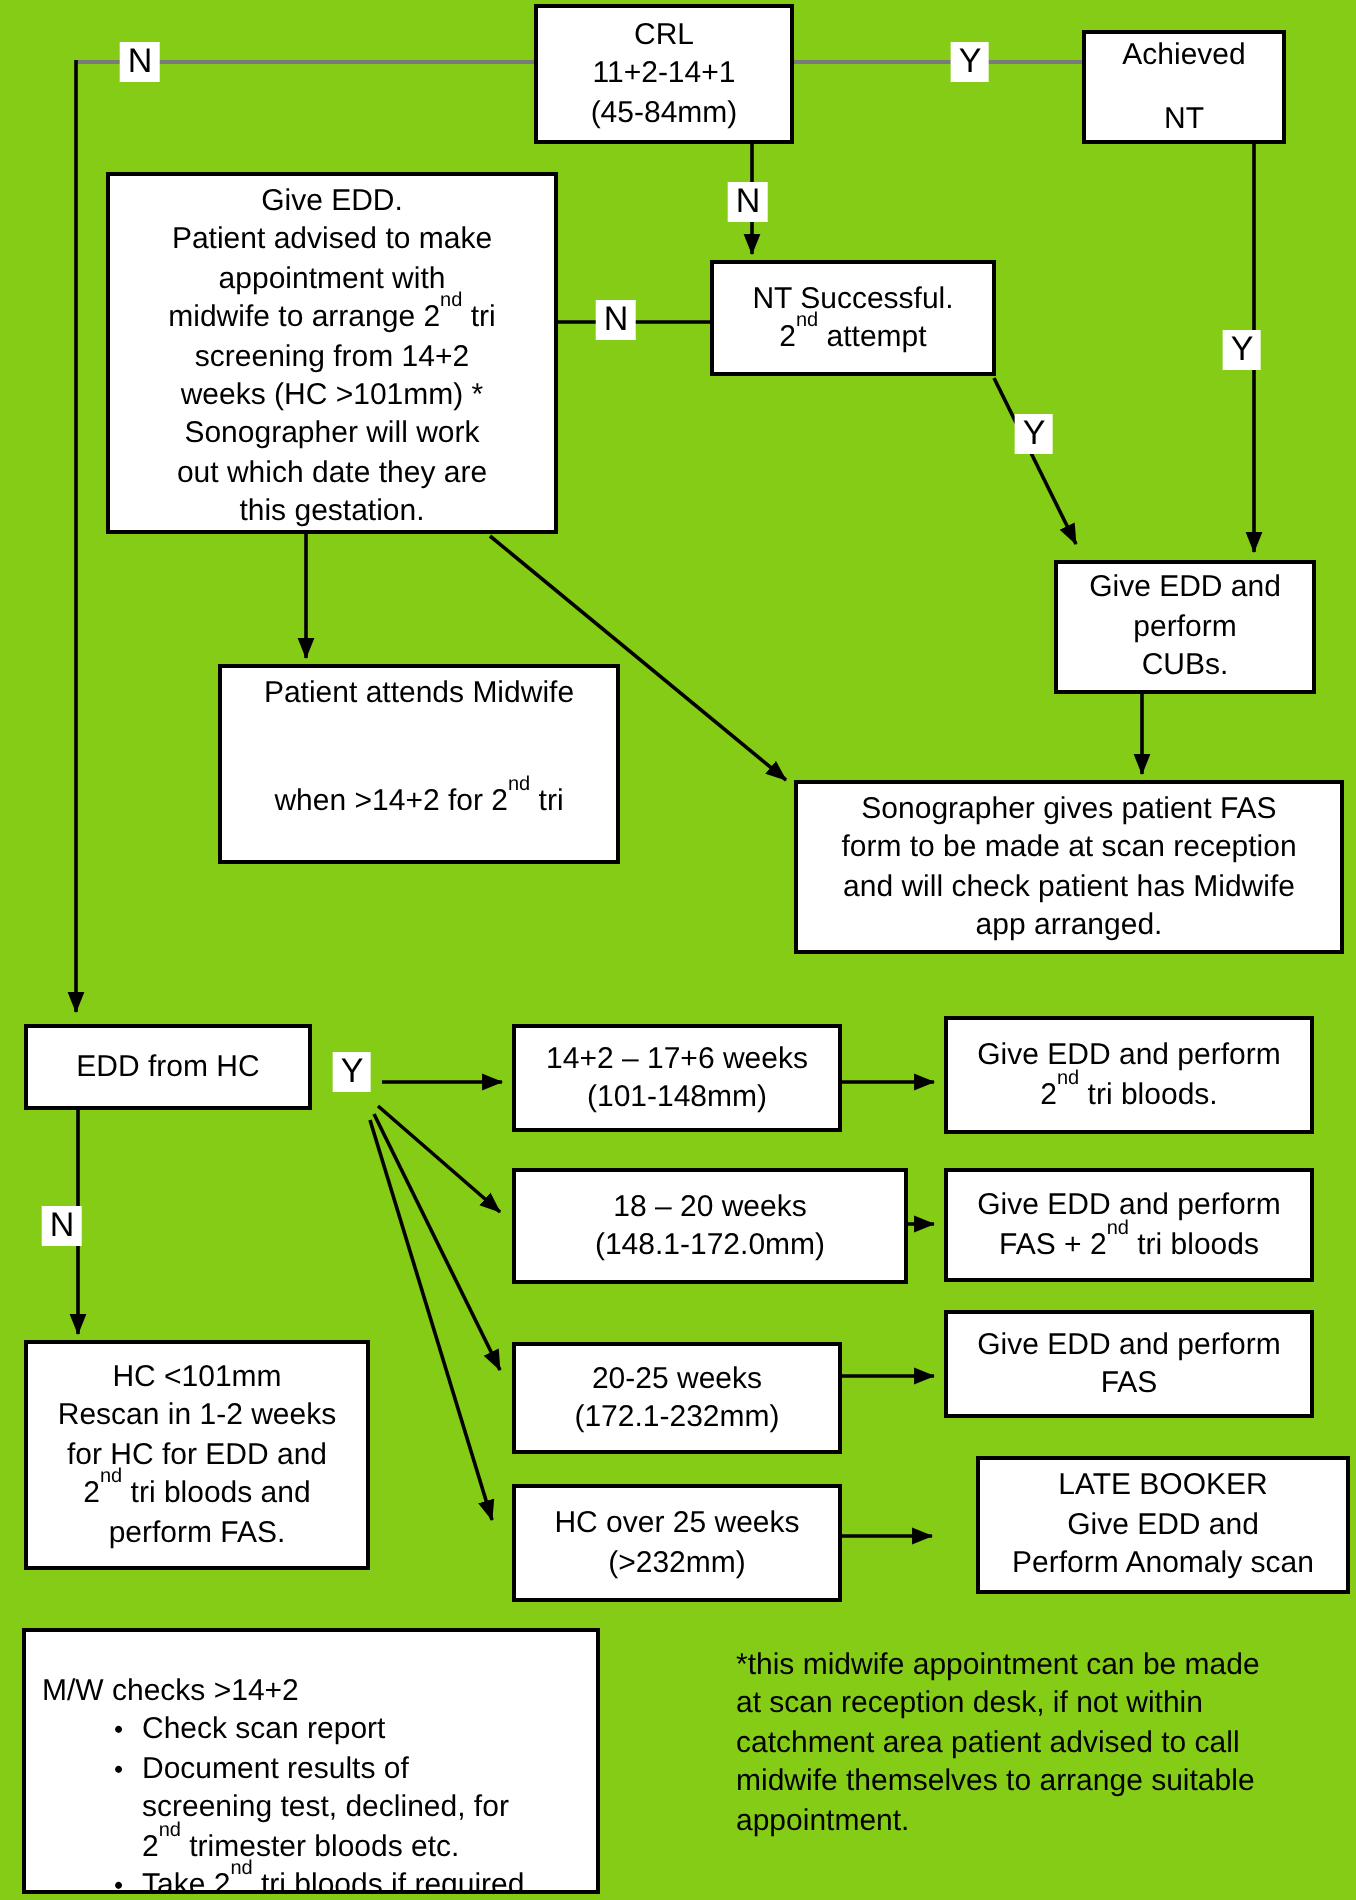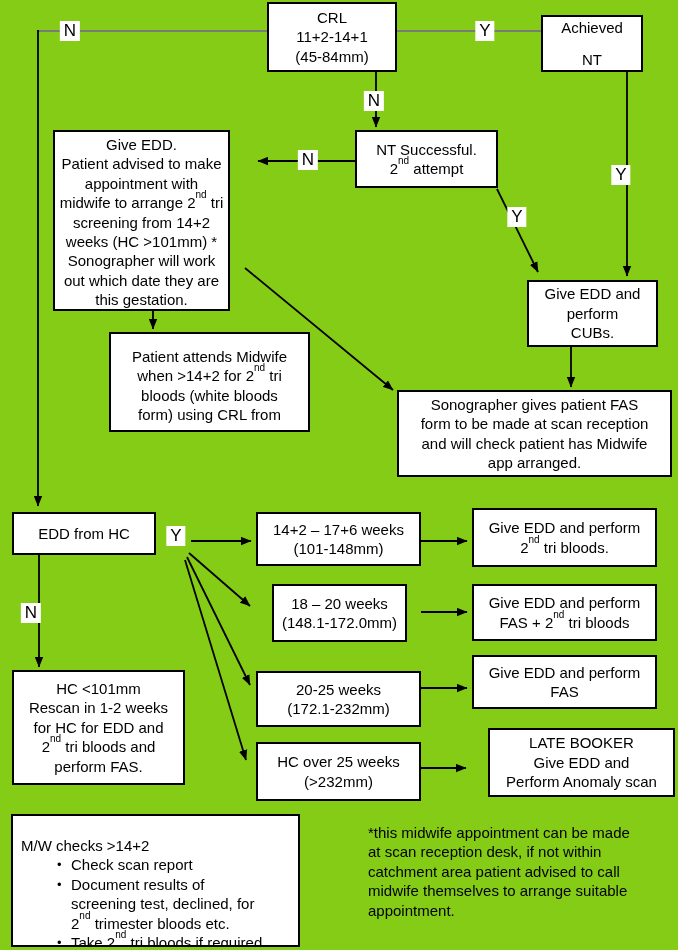--- a/index.html
+++ b/index.html
@@ -13,28 +13,28 @@
     position:absolute;box-sizing:border-box;border:2px solid #000;background:#fff;
     display:flex;flex-direction:column;justify-content:center;align-items:center;
     text-align:center;font-size:15px;line-height:19.4px;overflow:hidden;
   }
   .box .line{width:100%;}
   sup{font-size:10px;line-height:0;position:relative;top:-4px;}
   
   #b-crl      {left:267px;top:2px;  width:130px;height:70px;}
   #b-achieved {left:541px;top:15px; width:102px;height:57px;gap:12px;}
   #b-nt       {left:355px;top:130px;width:143px;height:58px;}
-  #b-giveedd  {left:53px; top:86px; width:177px;height:181px;justify-content:flex-start;padding-top:3px;margin-top:44px;}
+  #b-giveedd  {left:53px; top:86px; width:226px;height:181px;justify-content:flex-start;padding-top:3px;}
   #b-cubs     {left:527px;top:280px;width:131px;height:67px;}
-  #b-patient  {left:109px;top:332px;width:201px;height:100px;justify-content:flex-start;padding-top:13px;}
+  #b-patient  {left:109px;top:332px;width:201px;height:100px;justify-content:flex-start;padding-top:3px;gap:35px;}
   #b-sono     {left:397px;top:390px;width:275px;height:87px;}
   #b-eddhc    {left:12px; top:512px;width:144px;height:43px;}
   #b-hc101    {left:12px; top:670px;width:173px;height:115px;}
   #b-r1{left:256px;top:512px;width:165px;height:54px;}
-  #b-r2{left:256px;top:584px;width:135px;height:58px;margin-left:16px;}
+  #b-r2{left:256px;top:584px;width:198px;height:58px;}
   #b-r3{left:256px;top:671px;width:165px;height:56px;}
   #b-r4{left:256px;top:742px;width:165px;height:59px;}
   #b-a1{left:472px;top:508px;width:185px;height:59px;}
   #b-a2{left:472px;top:584px;width:185px;height:57px;}
   #b-a3{left:472px;top:655px;width:185px;height:54px;}
   #b-a4{left:471px;top:728px;width:187px;height:69px;margin-left:17px;}
   
   #b-mw{left:11px;top:814px;width:289px;height:133px;justify-content:flex-start;align-items:flex-start;
         text-align:left;padding:20px 4px 0 8px;}
   .mw-bullet-row{display:flex;align-items:flex-start;}

